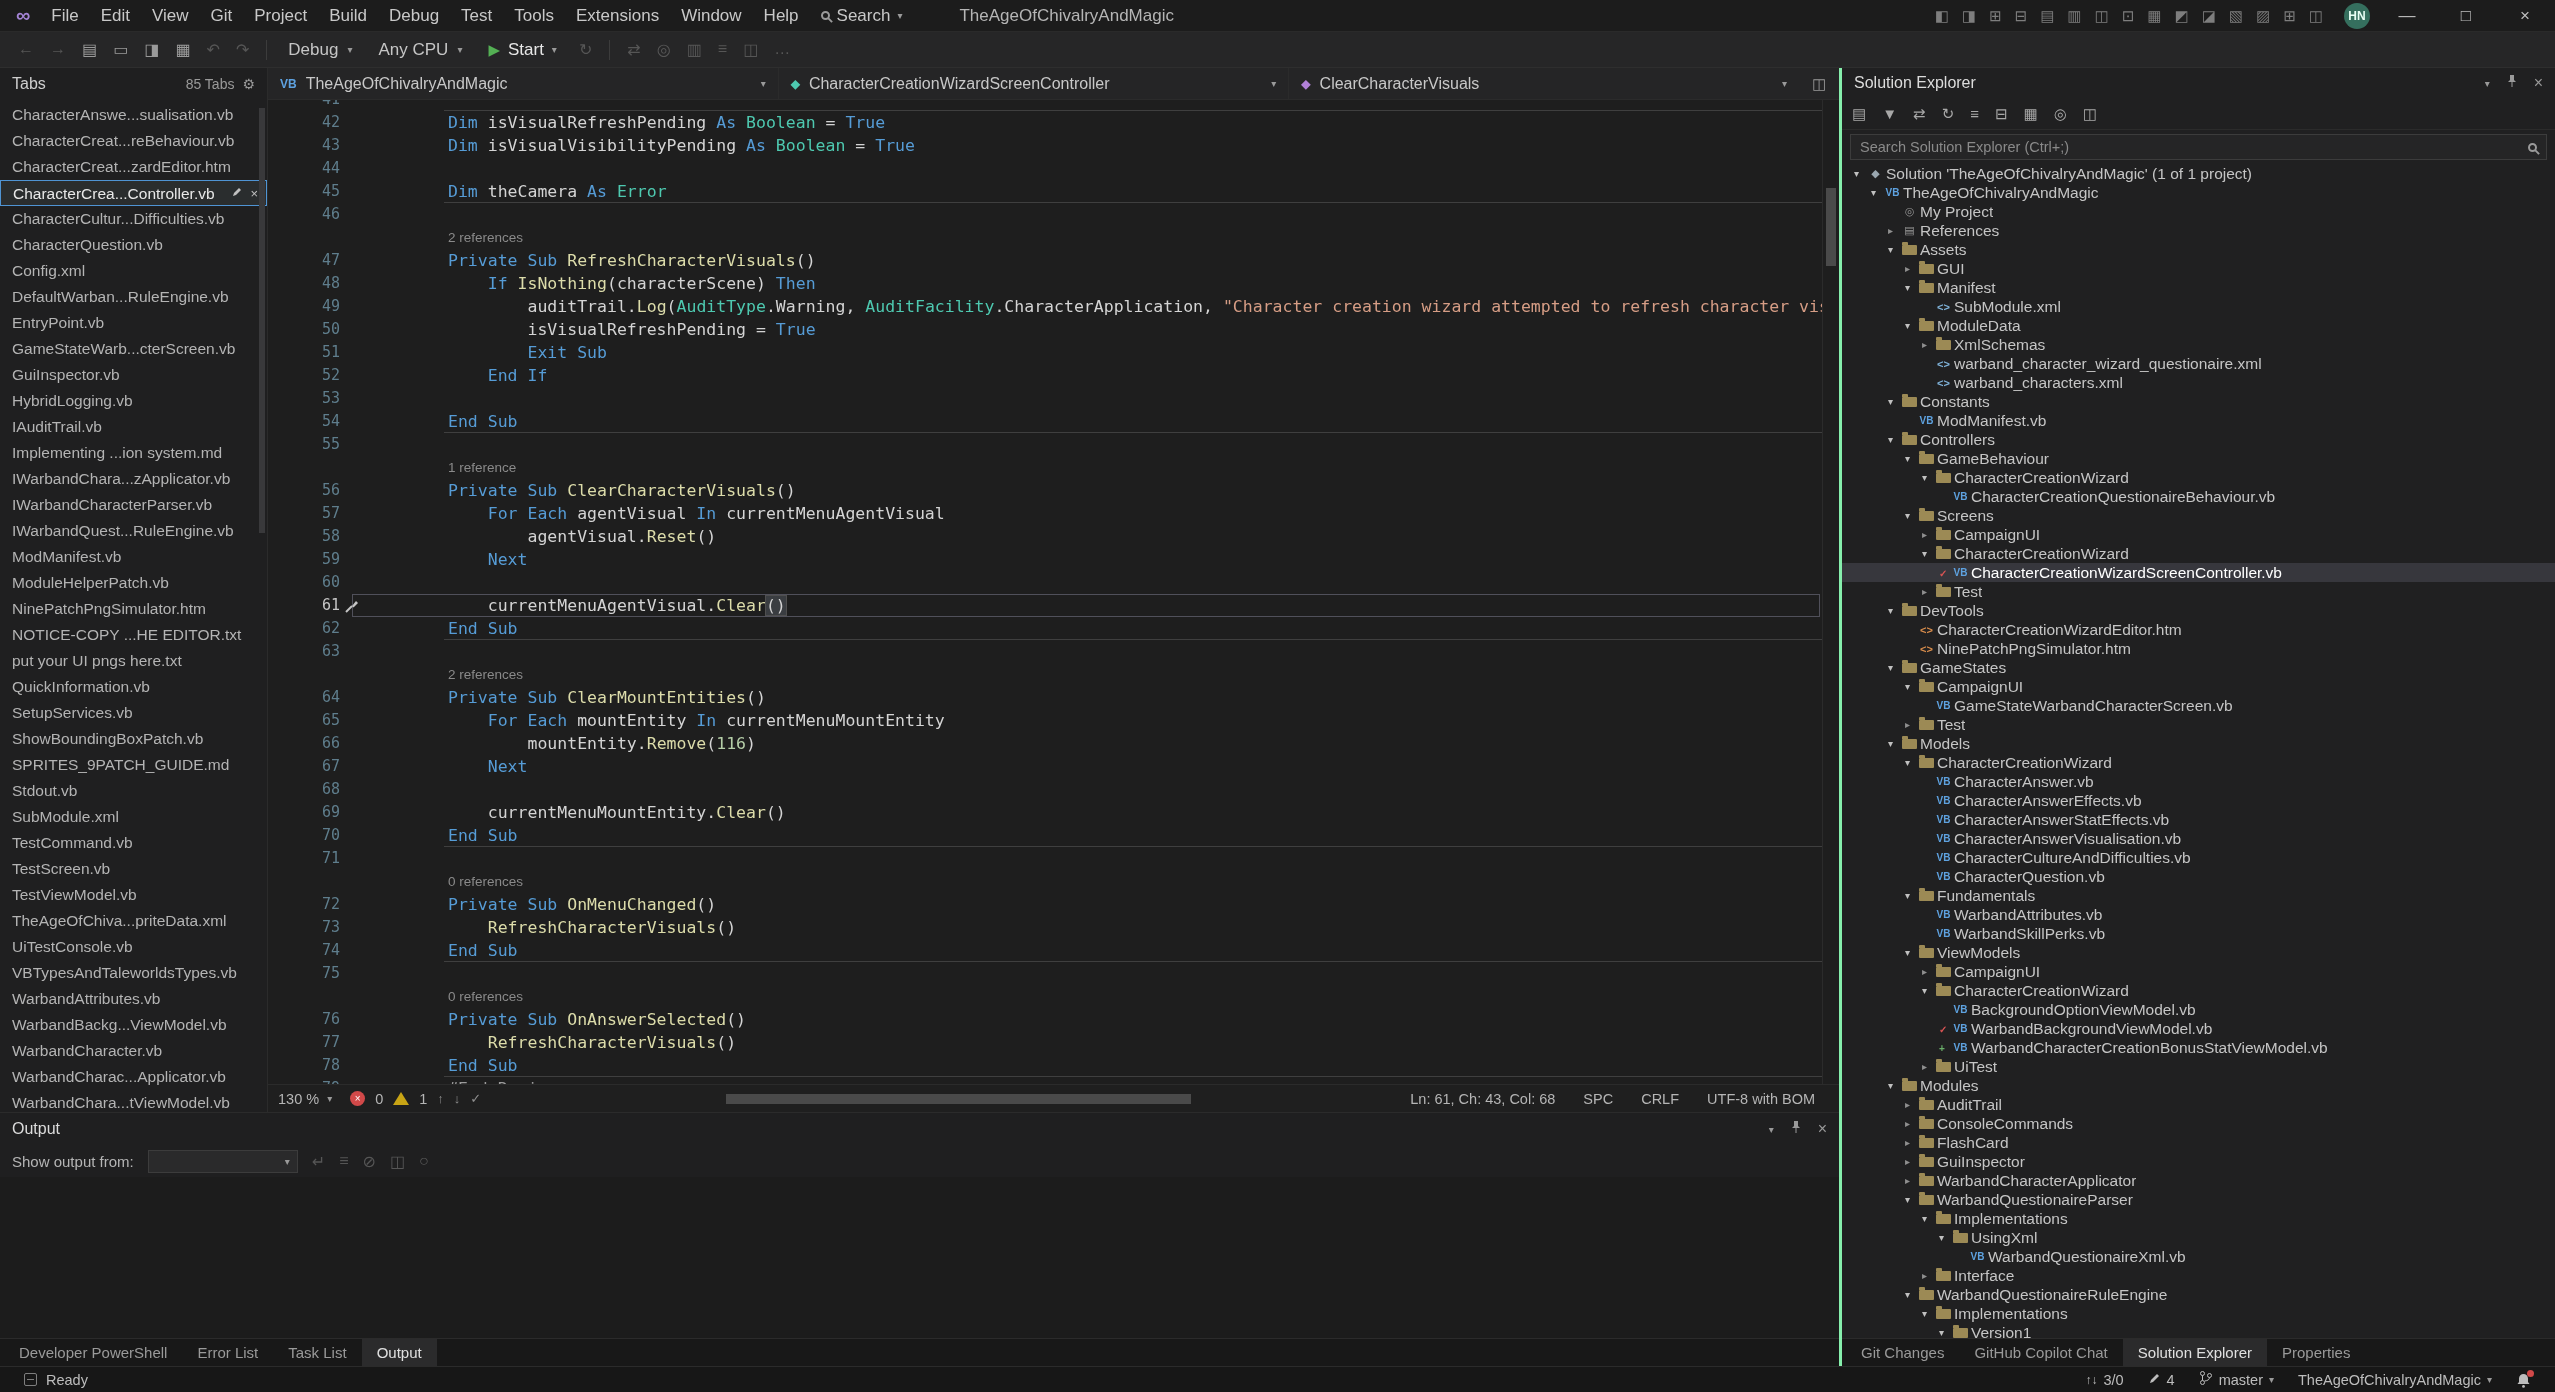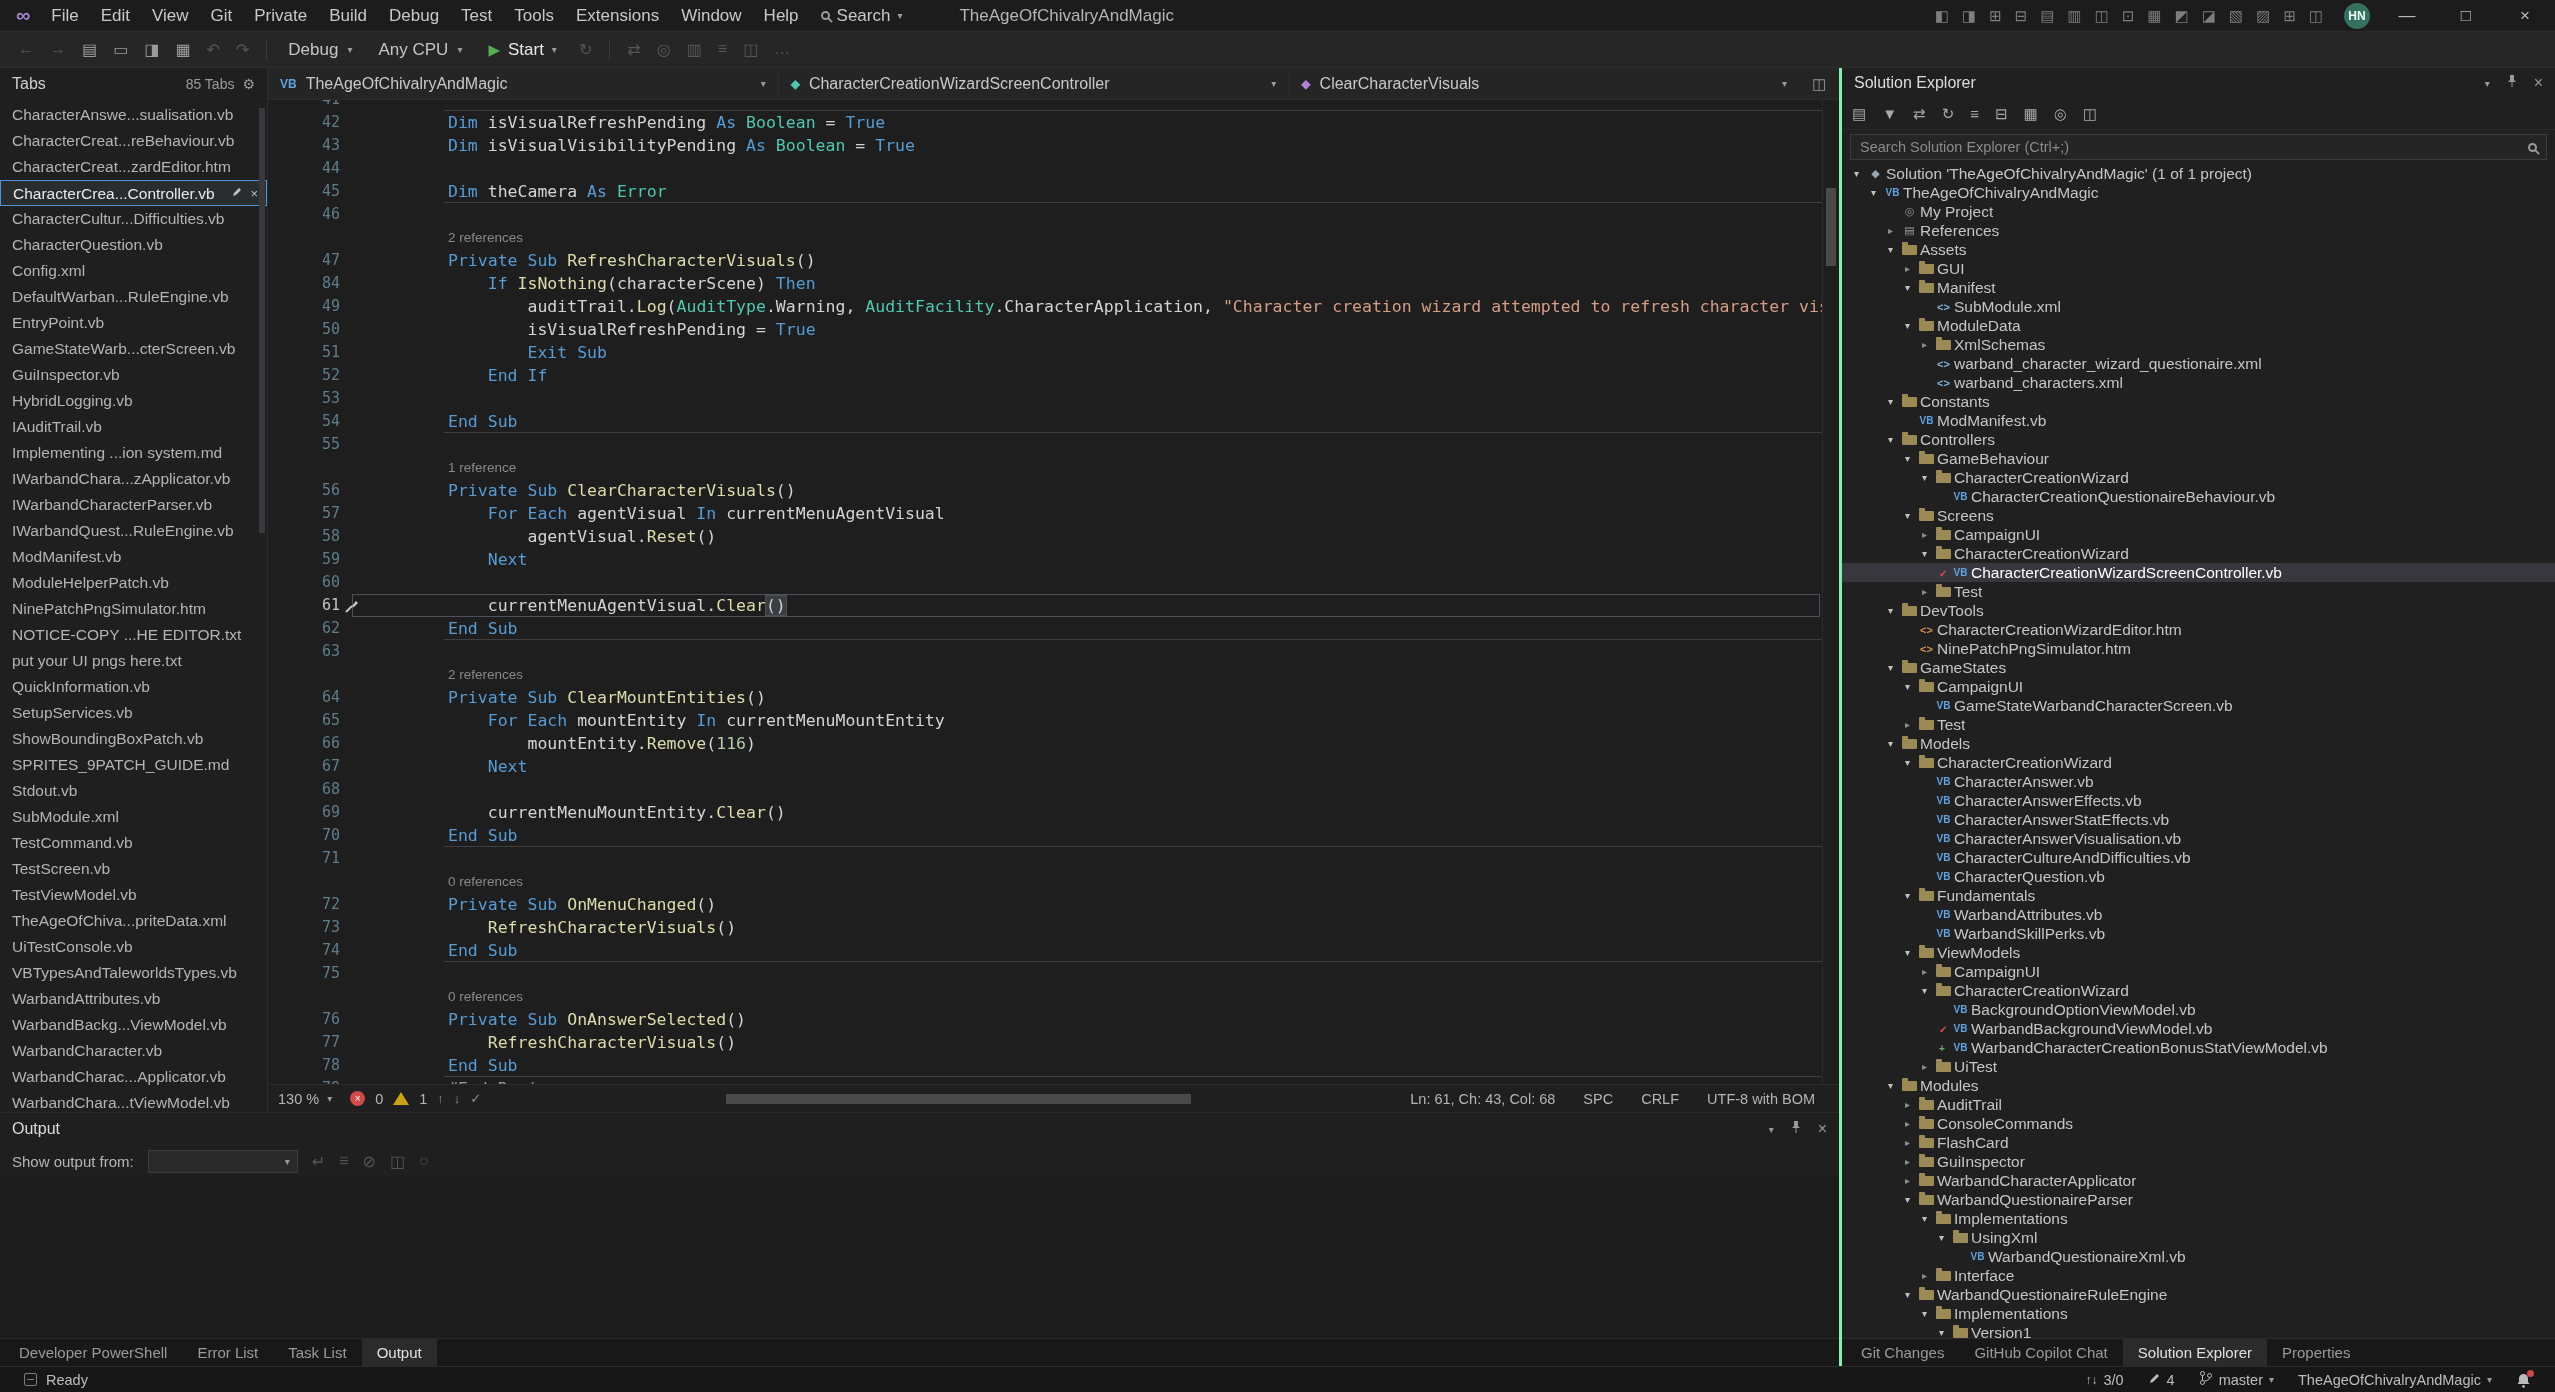--- a/index.html
+++ b/index.html
@@ -136,21 +136,21 @@
 
 <div class="app">
 
   <div class="titlebar">
     <span class="vslogo">∞</span>
     <div id="menus" style="display:flex;height:100%">
         <div class="menu-item">File</div>
         <div class="menu-item">Edit</div>
         <div class="menu-item">View</div>
         <div class="menu-item">Git</div>
-        <div class="menu-item">Private</div>
+        <div class="menu-item">Project</div>
         <div class="menu-item">Build</div>
         <div class="menu-item">Debug</div>
         <div class="menu-item">Test</div>
         <div class="menu-item">Tools</div>
         <div class="menu-item">Extensions</div>
         <div class="menu-item">Window</div>
         <div class="menu-item">Help</div>
       </div>
     <div class="menu-item">
       <span class="cssmag"></span>
@@ -343,21 +343,21 @@
                   <span class="numc"></span>
                   <span class="marginc"></span>
                   <span class="codec">2 references</span>
                 </div>
                 <div class="row">
                   <span class="numc">47</span>
                   <span class="marginc"></span>
                   <span class="codec"><span class="tk-k">Private Sub </span><span class="tk-m">RefreshCharacterVisuals</span><span class="tk-p">()</span></span>
                 </div>
                 <div class="row">
-                  <span class="numc">84</span>
+                  <span class="numc">48</span>
                   <span class="marginc"></span>
                   <span class="codec"><span class="tk-p">    </span><span class="tk-k">If </span><span class="tk-m">IsNothing</span><span class="tk-p">(</span><span class="tk-p">characterScene</span><span class="tk-p">) </span><span class="tk-k">Then</span></span>
                 </div>
                 <div class="row">
                   <span class="numc">49</span>
                   <span class="marginc"></span>
                   <span class="codec"><span class="tk-p">        </span><span class="tk-p">auditTrail</span><span class="tk-p">.</span><span class="tk-m">Log</span><span class="tk-p">(</span><span class="tk-t">AuditType</span><span class="tk-p">.</span><span class="tk-p">Warning</span><span class="tk-p">, </span><span class="tk-t">AuditFacility</span><span class="tk-p">.</span><span class="tk-p">CharacterApplication</span><span class="tk-p">, </span><span class="tk-s">"Character creation wizard attempted to refresh character visuals but the character scene was not initialized</span></span>
                 </div>
                 <div class="row">
                   <span class="numc">50</span>

